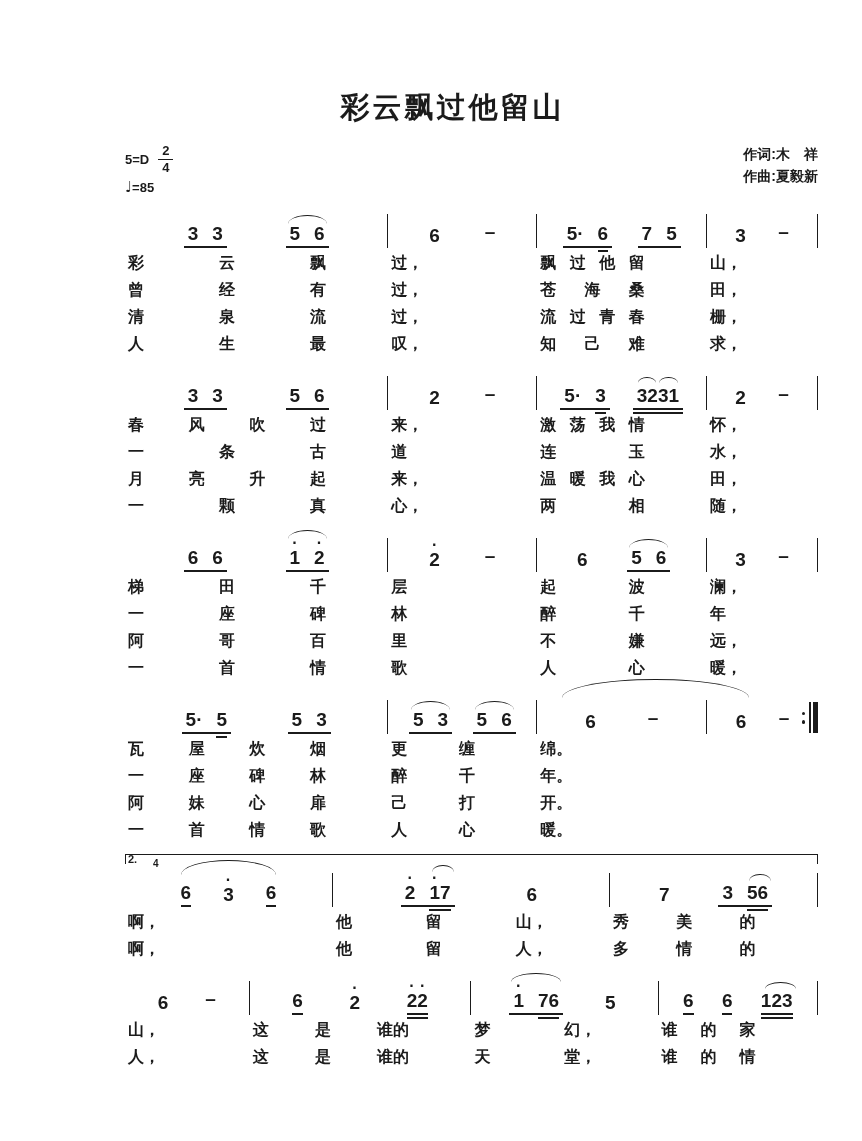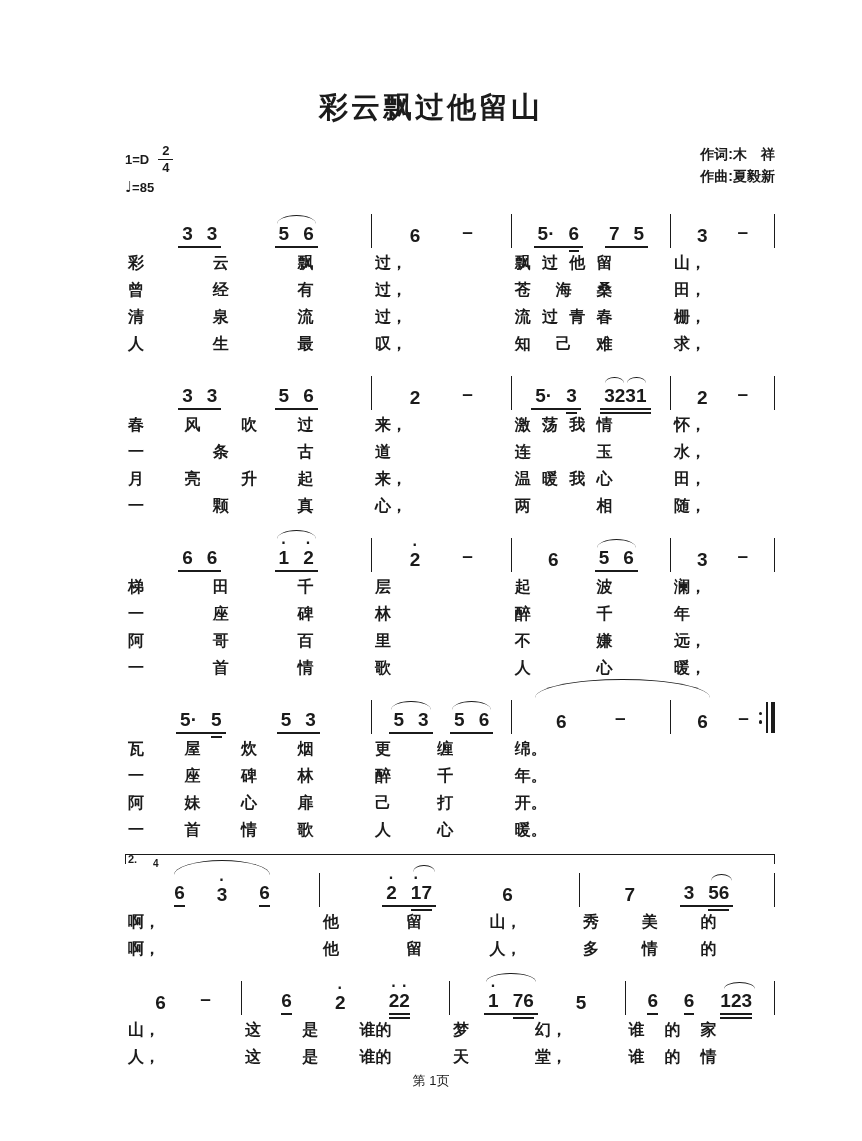--- a/index.html
+++ b/index.html
@@ -1,17 +1,17 @@
 <!DOCTYPE html>
 <html><head>
 <meta charset="utf-8">
 <style>
   html,body{margin:0;padding:0;background:#e8e8e8;}
   .sheet{position:relative;width:862px;height:1141px;margin:0 auto;background:#ffffff;
-    box-sizing:border-box;padding:88px 87px 0 125px;overflow:hidden;
+    box-sizing:border-box;padding:88px 44px 0 125px;overflow:hidden;
     font-family:"Liberation Sans","DejaVu Sans",sans-serif;color:#1b1b1b;}
   .title{margin:0 -87px 0 -125px;text-align:center;font-size:29px;font-weight:700;letter-spacing:3px;}
   .head-row{display:flex;justify-content:space-between;align-items:flex-start;margin-top:16px;height:50px;}
   .meta{font-size:13px;font-weight:700;}
   .meta-line1{display:flex;align-items:center;}
   .frac{display:inline-flex;flex-direction:column;align-items:center;margin-left:9px;font-size:13px;line-height:1.05;}
   .frac .ft{padding:0 4px 1px;border-bottom:1.3px solid #1b1b1b;}
   .frac .fb{padding-top:1px;}
   .meta-line2{margin-top:4px;}
   .notechar{font-family:"DejaVu Sans",sans-serif;font-size:15px;}
@@ -62,21 +62,21 @@
 </style>
 </head>
 <body>
 
 <div class="sheet">
   <div class="title">彩云飘过他留山</div>
 
   <div class="head-row">
     <div class="meta">
       <div class="meta-line1">
-        <span>1=D</span>
+        <span>5=D</span>
         <span class="frac">
           <span class="ft">2</span>
           <span class="fb">4</span>
         </span>
       </div>
       <div class="meta-line2">
         <span class="notechar">♩</span><span>=85</span>
       </div>
     </div>
     <div class="credits">
@@ -997,14 +997,13 @@
           </div>
           <div class="lyr-m" style="width: 23%;">
             <div class="syl">谁</div>
             <div class="syl">的</div>
             <div class="syl">情</div>
           </div>
         </div>
       </div>
     </div>
 
-  <div class="footer">第 1页</div>
 </div>
 
 </body></html>

